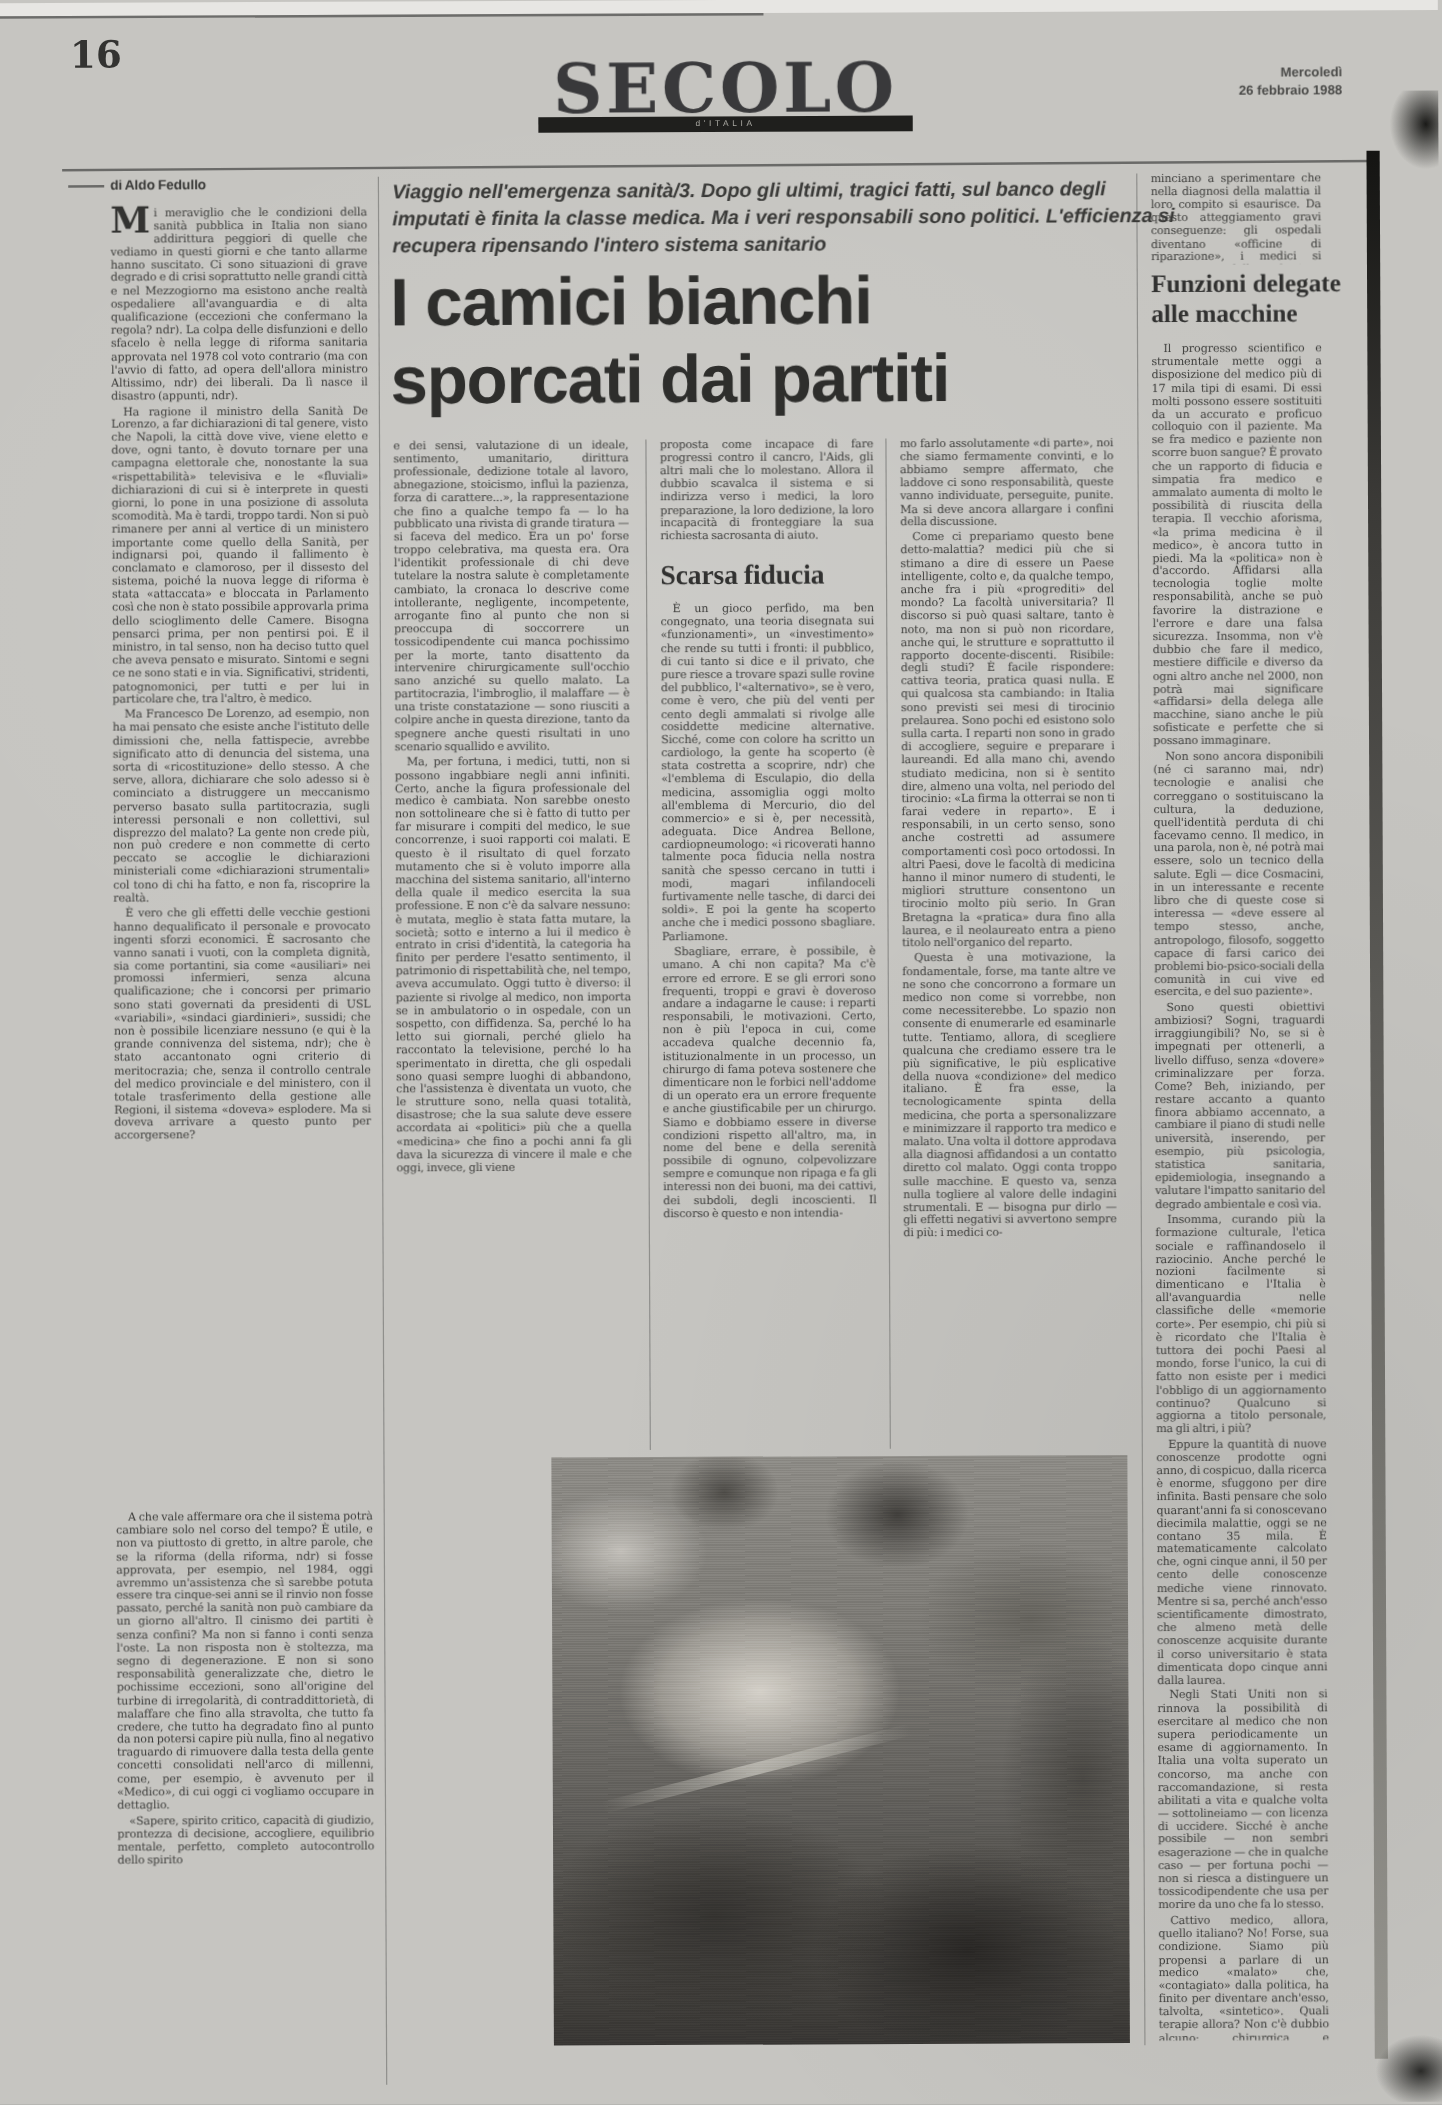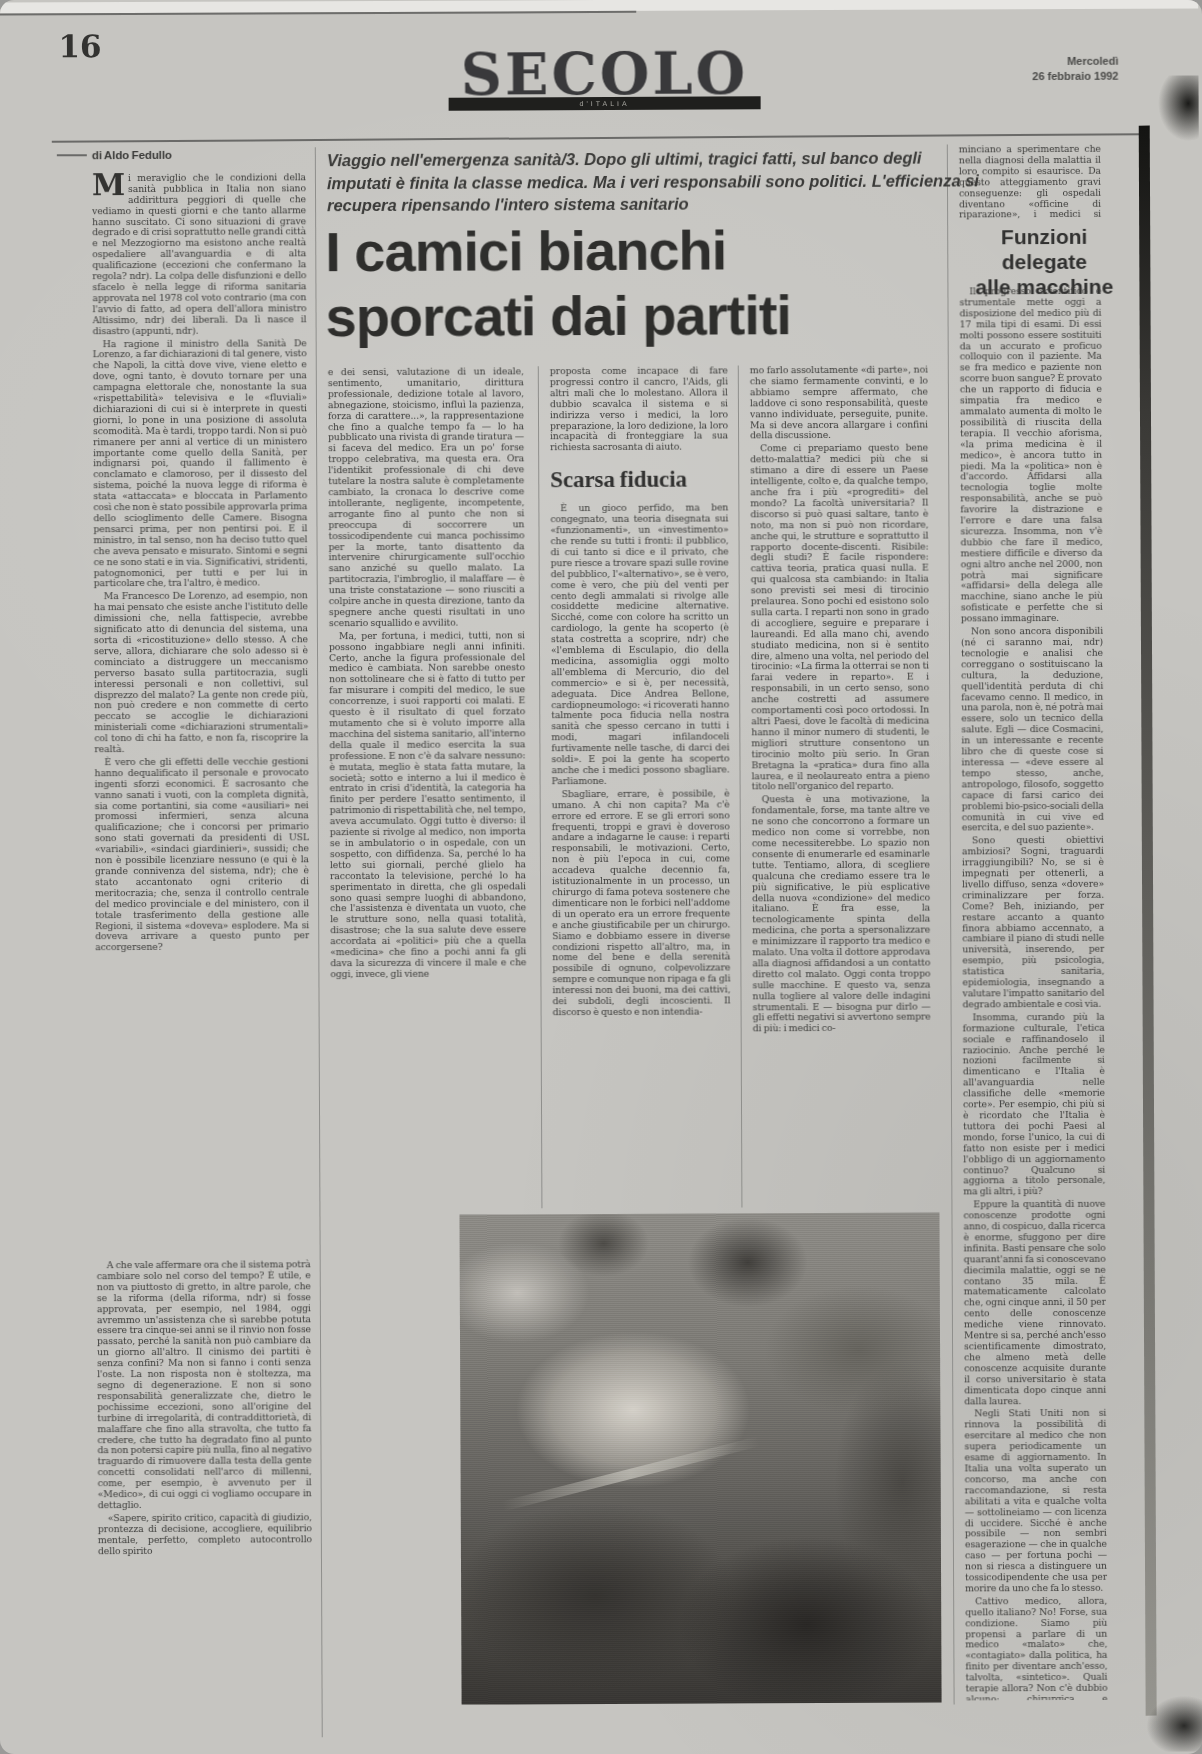--- a/index.html
+++ b/index.html
@@ -5,21 +5,20 @@
   html,body{margin:0;padding:0;}
   body{background:#9a9a98;}
   .page{
     position:relative;width:1202px;height:1754px;overflow:hidden;margin:0 auto;
     background:
       radial-gradient(900px 600px at 45% 28%, rgba(255,255,255,0.10), rgba(255,255,255,0) 70%),
       radial-gradient(800px 1000px at 88% 72%, rgba(0,0,0,0.06), rgba(0,0,0,0) 70%),
       #c6c5c1;
     font-family:"DejaVu Serif", serif;
     color:#3c3c3a;
-    border-radius:14px;
   }
   .sheet{position:absolute;inset:0;transform:rotate(-0.25deg);}
   .top-strip{position:absolute;left:0;top:0;width:1202px;height:11px;background:#e7e6e3;}
   .top-strip-line{position:absolute;left:0;top:11px;width:640px;height:2px;background:#6d6d6b;}
   .fold{position:absolute;left:1142px;top:128px;width:11px;height:1590px;
     background:linear-gradient(180deg,#141412 0%,#3a3936 18%,#5c5b57 45%,#7b7a75 75%,#96958f 100%);}
   .corner-blot-tr{position:absolute;left:1150px;top:78px;width:52px;height:70px;
     background:radial-gradient(40px 50px at 80% 40%, #1a1a18, rgba(26,26,24,0) 75%);}
   .corner-blot-br{position:absolute;left:1130px;top:1690px;width:72px;height:64px;
     background:radial-gradient(50px 40px at 70% 60%, #2a2a28, rgba(42,42,40,0) 75%);}
@@ -66,22 +65,22 @@
     font-family:"Liberation Sans",sans-serif;font-weight:bold;font-size:56px;
     line-height:65px;letter-spacing:-1px;color:#2e2e2c;filter:blur(.3px);}
 
   .ccol{position:absolute;top:366px;height:842px;overflow:hidden;}
   #col1{left:330px;width:196px;}
   #col2{left:552px;width:178px;}
   #col3{left:752px;width:178px;}
 
   .sidebar-intro{position:absolute;left:962px;top:146px;width:142px;height:76px;overflow:hidden;}
   .sidebar-head{position:absolute;left:962px;top:226px;width:170px;
-    font-family:Liberation Sans, sans-serif;font-weight:bold;font-size:21px;
-    line-height:25px;color:#313130;filter:blur(.25px);text-align:center;}
+    font-family:Liberation Serif, serif;font-weight:bold;font-size:21px;
+    line-height:25px;color:#313130;filter:blur(.25px);}
   .sidebar-body{position:absolute;left:962px;top:288px;width:142px;height:1414px;overflow:hidden;}
 
   .photo{position:absolute;left:458px;top:1214px;width:480px;height:490px;
     background:
       radial-gradient(150px 100px at 36% 40%, rgba(218,214,206,.95), rgba(190,186,178,.55) 55%, rgba(120,118,112,0) 78%),
       radial-gradient(100px 70px at 12% 16%, rgba(205,202,196,.85), rgba(140,138,132,0) 72%),
       radial-gradient(80px 60px at 60% 10%, rgba(58,56,53,.9), rgba(58,56,53,0) 75%),
       radial-gradient(65px 48px at 30% 6%, rgba(72,70,66,.9), rgba(72,70,66,0) 70%),
       radial-gradient(130px 90px at 83% 28%, rgba(100,98,92,.9), rgba(100,98,92,0) 72%),
       radial-gradient(90px 160px at 92% 55%, rgba(70,68,64,.85), rgba(70,68,64,0) 75%),
@@ -103,21 +102,21 @@
   <div class="sheet">
 
     <div class="top-strip"></div>
     <div class="top-strip-line"></div>
 
     <div class="pageno">16</div>
     <div class="masthead">SECOLO</div>
     <div class="masthead-bar">d'ITALIA</div>
     <div class="dateblock">
       <div>Mercoledì</div>
-      <div>26 febbraio 1992</div>
+      <div>26 febbraio 1988</div>
     </div>
     <div class="head-rule"></div>
 
     <div class="vrule" id="vr-left"></div>
     <div class="vrule" id="vr-c1"></div>
     <div class="vrule" id="vr-c2"></div>
     <div class="vrule" id="vr-side"></div>
 
     <div class="byline-rule"></div>
 

